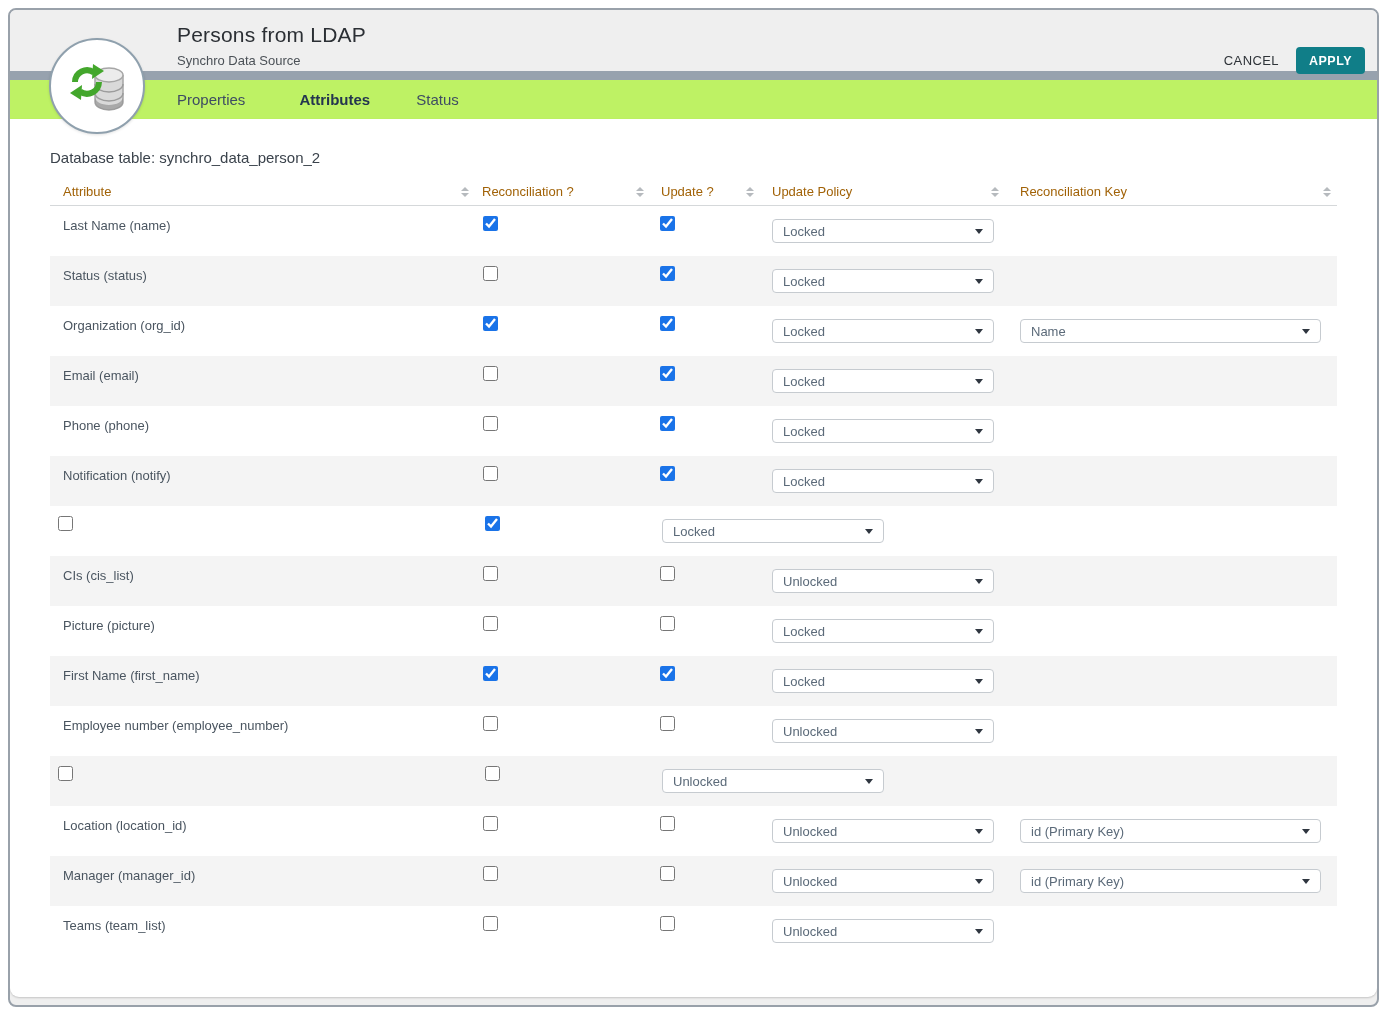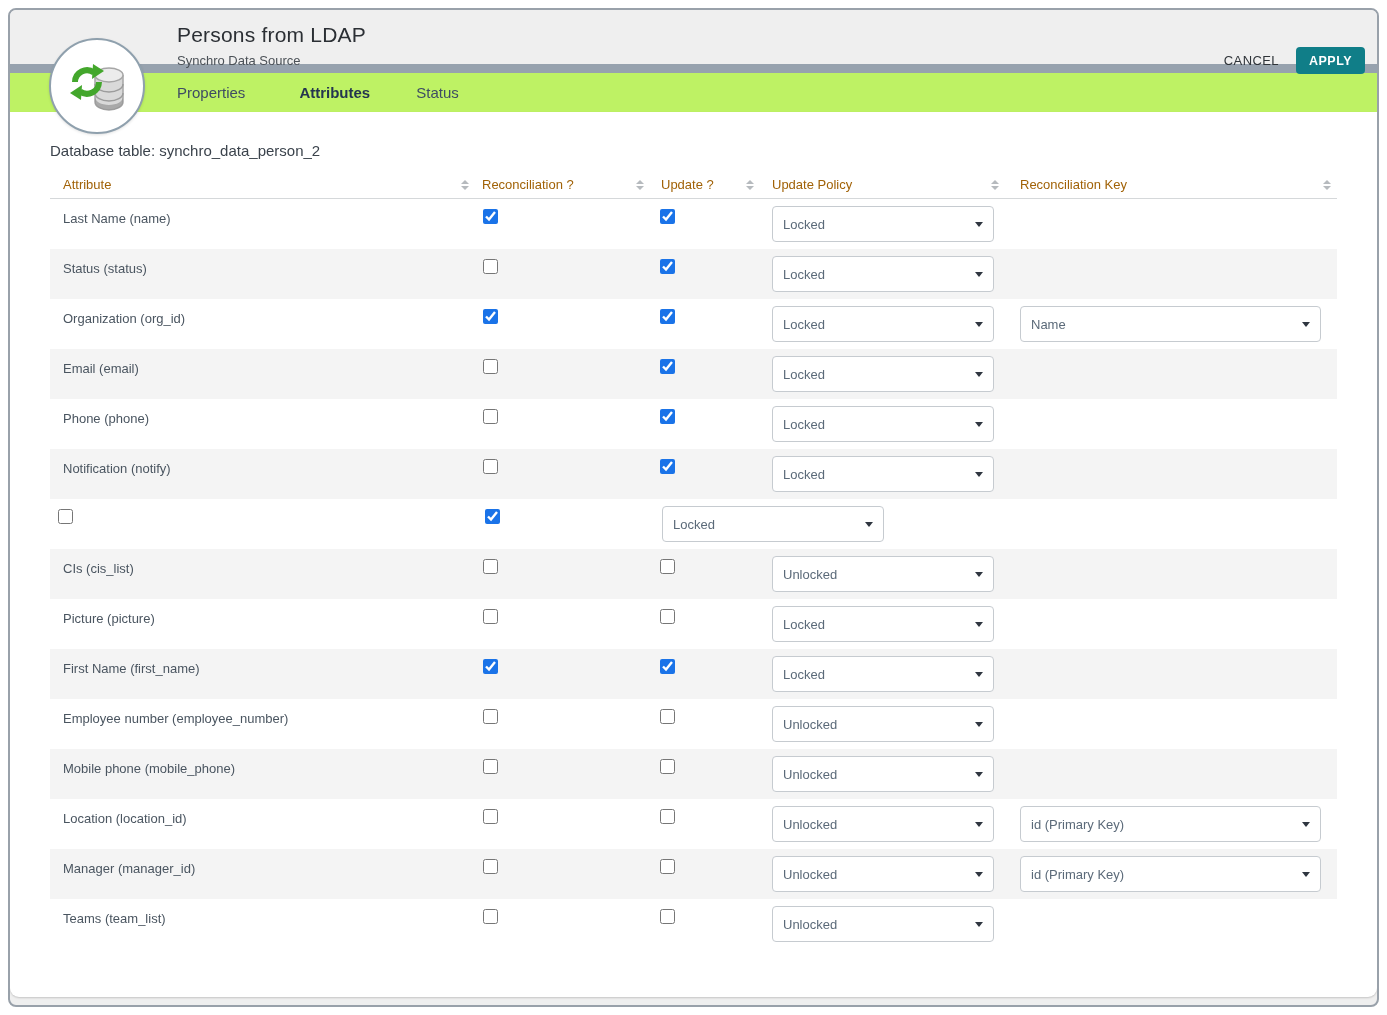--- a/index.html
+++ b/index.html
@@ -2,21 +2,21 @@
 <html><head>
 <meta charset="utf-8">
 <style>
   * { margin:0; padding:0; box-sizing:border-box; }
   html,body { width:1387px; height:1015px; background:#ffffff; font-family:"Liberation Sans", sans-serif; }
   .frame {
     position:absolute; inset:8px; border:2px solid #99a1aa; border-radius:8px;
     background:#efefef; overflow:hidden; display:flex; flex-direction:column;
   }
   
-  .header { position:relative; height:54px; background:#efefef; flex:0 0 auto; }
+  .header { position:relative; height:61px; background:#efefef; flex:0 0 auto; }
   .title-block { position:absolute; left:167px; top:13px; }
   .page-title { font-size:21px; color:#2b2f34; letter-spacing:.2px; }
   .page-subtitle { font-size:13px; color:#4b5157; margin-top:6px; }
   .actions { position:absolute; right:12px; top:37px; display:flex; align-items:center; gap:17px; }
   .btn-cancel { background:none; border:none; font-family:inherit; font-size:13px; color:#2e3338;
     letter-spacing:.4px; cursor:pointer; }
   .btn-apply { border:none; border-radius:4px; height:27px; padding:0 13px; font-family:inherit;
     font-size:12.5px; font-weight:bold; letter-spacing:.5px; color:#fff; cursor:pointer; }
   .band { height:9px; flex:0 0 auto; }
   .tabstrip { height:39px; background:#bef264; flex:0 0 auto; display:flex; align-items:center;
@@ -43,21 +43,21 @@
   .sort i { display:block; width:0; height:0; border-left:4px solid transparent; border-right:4px solid transparent; }
   .sort .up   { border-bottom:4px solid #b6babe; }
   .sort .down { border-top:4px solid #b6babe; }
   .trow { height:50px; align-items:center; }
   .trow.alt { background:#f4f4f4; }
   .c-attr { padding-left:13px; }
   .attr-label { font-size:13px; color:#4a5560; position:relative; top:-6px; display:inline-block; }
   .cb { width:15px; height:15px; position:relative; top:-6px; cursor:pointer; }
   .c-recon .cb { margin-left:8px; }
   .c-update .cb { margin-left:10px; }
-  .select { height:36px; background:#fff; border:1px solid #c6cbd0; border-radius:4px;
+  .select { height:24px; background:#fff; border:1px solid #c6cbd0; border-radius:4px;
     display:flex; align-items:center; justify-content:space-between; padding:0 10px; cursor:pointer; }
   .c-policy .select { width:222px; margin-left:12px; }
   .c-key .select   { width:301px; margin-left:15px; }
   .select-value { font-size:13px; color:#5b6a79; }
   .caret { width:0; height:0; border-left:4px solid transparent; border-right:4px solid transparent;
     border-top:5px solid #2f3640; }
 </style>
 </head>
 <body>
 
@@ -367,23 +367,20 @@
         <span class="select-value">Unlocked</span>
         <span class="caret"></span>
       </div>
     </div>
     <div class="c-key">
       
     </div>
   </div>
 
   <div class="trow alt">
-    <div class="c-attr">
-      <span class="attr-label">Mobile phone (mobile_phone)</span>
-    </div>
     <div class="c-recon">
       <input type="checkbox" class="cb" style="accent-color: rgb(26, 115, 232);">
     </div>
     <div class="c-update">
       <input type="checkbox" class="cb" style="accent-color: rgb(26, 115, 232);">
     </div>
     <div class="c-policy">
       <div class="select">
         <span class="select-value">Unlocked</span>
         <span class="caret"></span>

